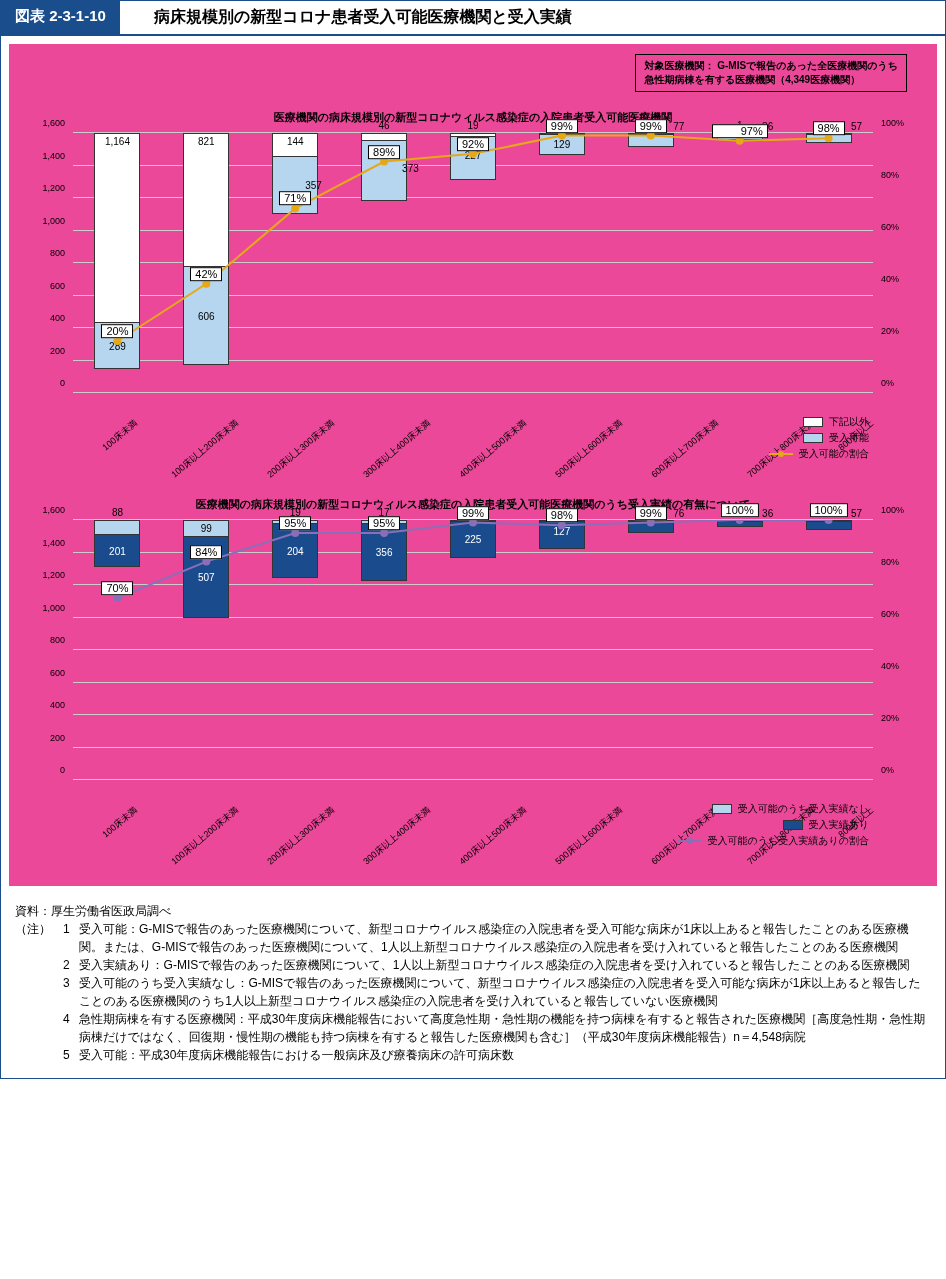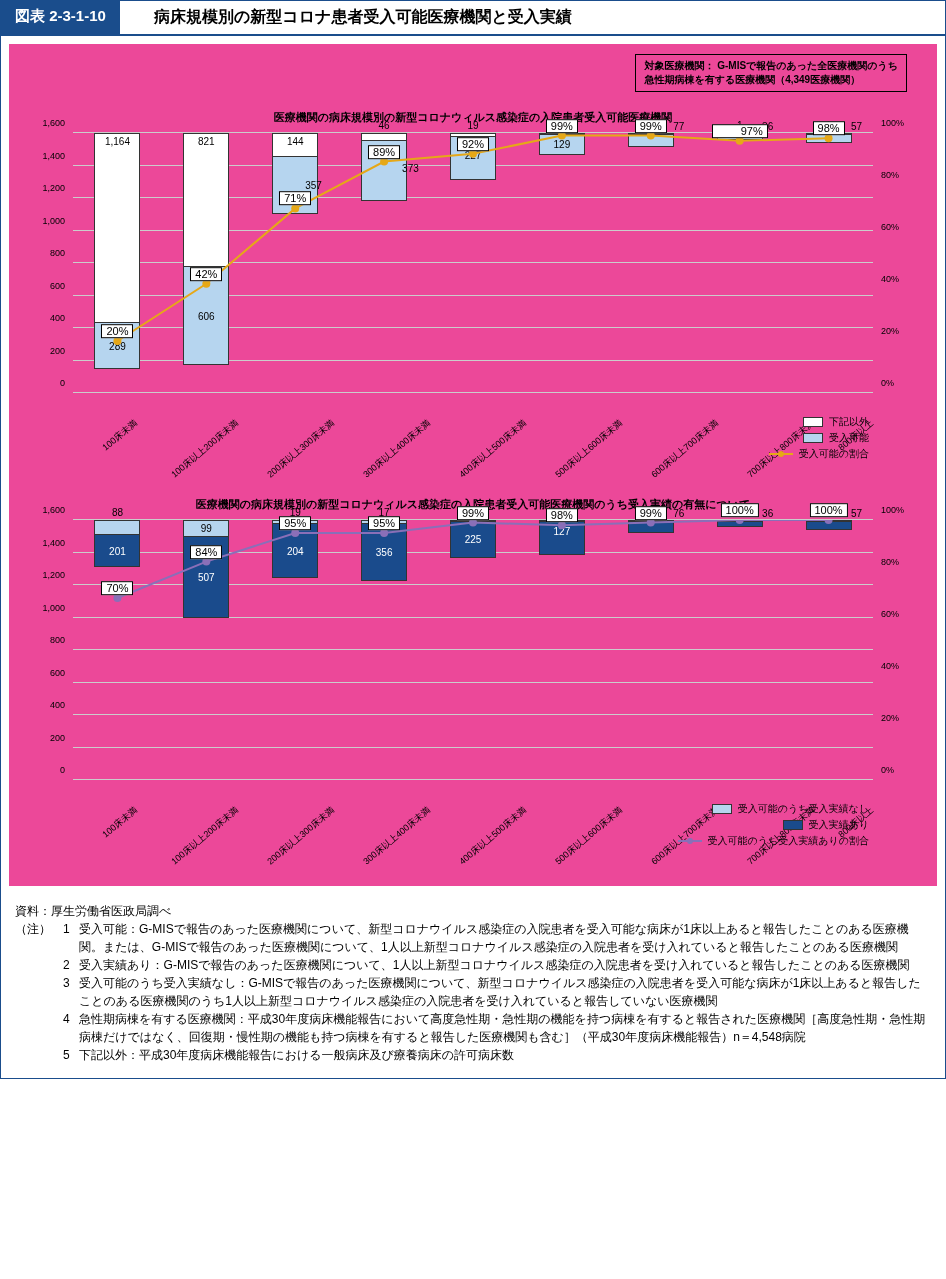--- a/index.html
+++ b/index.html
@@ -337,21 +337,21 @@
               <div class="seg seg2a" style="height: 36.5625px;">
                 <div class="seg-label dark-txt" style="top: 12.2812px;">225</div>
               </div>
             </div>
           </div>
           <div class="bar-slot">
             <div class="bar">
               <div class="seg seg2b" style="height: 0.325px;">
                 <div class="seg-label" style="top: -14px;">2</div>
               </div>
-              <div class="seg seg2a" style="height: 34px;">
+              <div class="seg seg2a" style="height: 28px;">
                 <div class="seg-label dark-txt" style="top: 4.31875px;">127</div>
               </div>
             </div>
           </div>
           <div class="bar-slot">
             <div class="bar">
               <div class="seg seg2b" style="height: 0.1625px;">
                 <div class="seg-label" style="top: -14px;">1</div>
               </div>
               <div class="seg seg2a" style="height: 12.35px;">
@@ -461,17 +461,17 @@
         <div class="note-line">
           <div class="note-num" style="text-align: left; padding-left: 48px; width: 64px;">3</div>
           <div class="note-txt">受入可能のうち受入実績なし：G-MISで報告のあった医療機関について、新型コロナウイルス感染症の入院患者を受入可能な病床が1床以上あると報告したことのある医療機関のうち1人以上新型コロナウイルス感染症の入院患者を受け入れていると報告していない医療機関</div>
         </div>
         <div class="note-line">
           <div class="note-num" style="text-align: left; padding-left: 48px; width: 64px;">4</div>
           <div class="note-txt">急性期病棟を有する医療機関：平成30年度病床機能報告において高度急性期・急性期の機能を持つ病棟を有すると報告された医療機関［高度急性期・急性期病棟だけではなく、回復期・慢性期の機能も持つ病棟を有すると報告した医療機関も含む］（平成30年度病床機能報告）n＝4,548病院</div>
         </div>
         <div class="note-line">
           <div class="note-num" style="text-align: left; padding-left: 48px; width: 64px;">5</div>
-          <div class="note-txt">下記以外：平成30年度病床機能報告における一般病床及び療養病床の許可病床数</div>
+          <div class="note-txt">受入可能：平成30年度病床機能報告における一般病床及び療養病床の許可病床数</div>
         </div>
       </div>
   </div>
 </div>
 
 </body></html>

